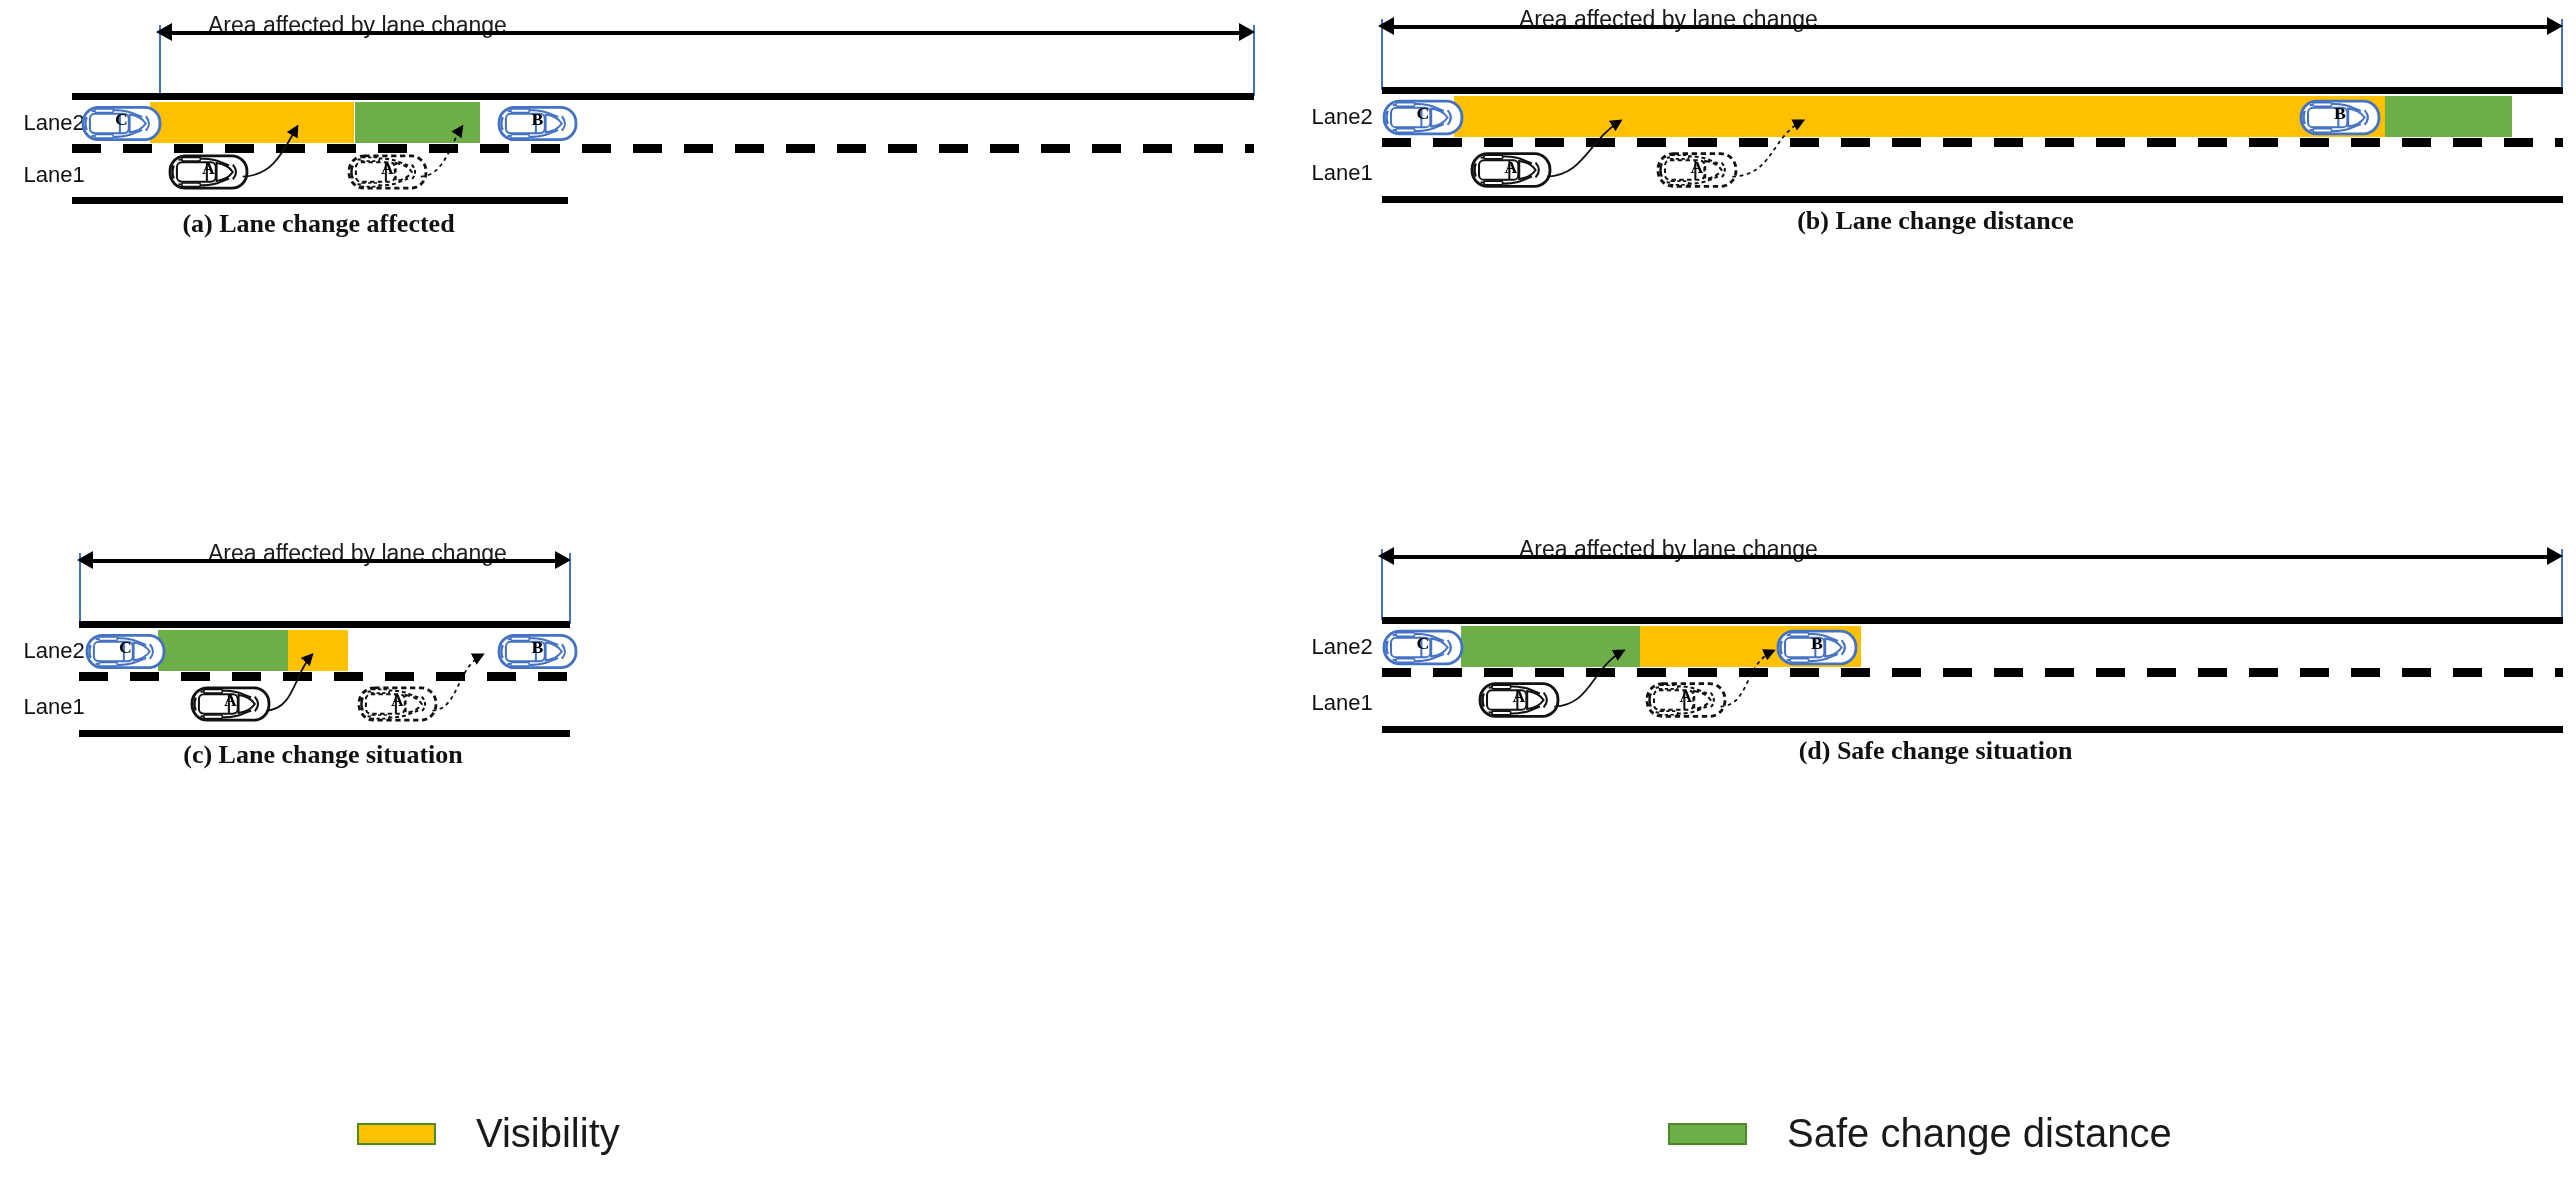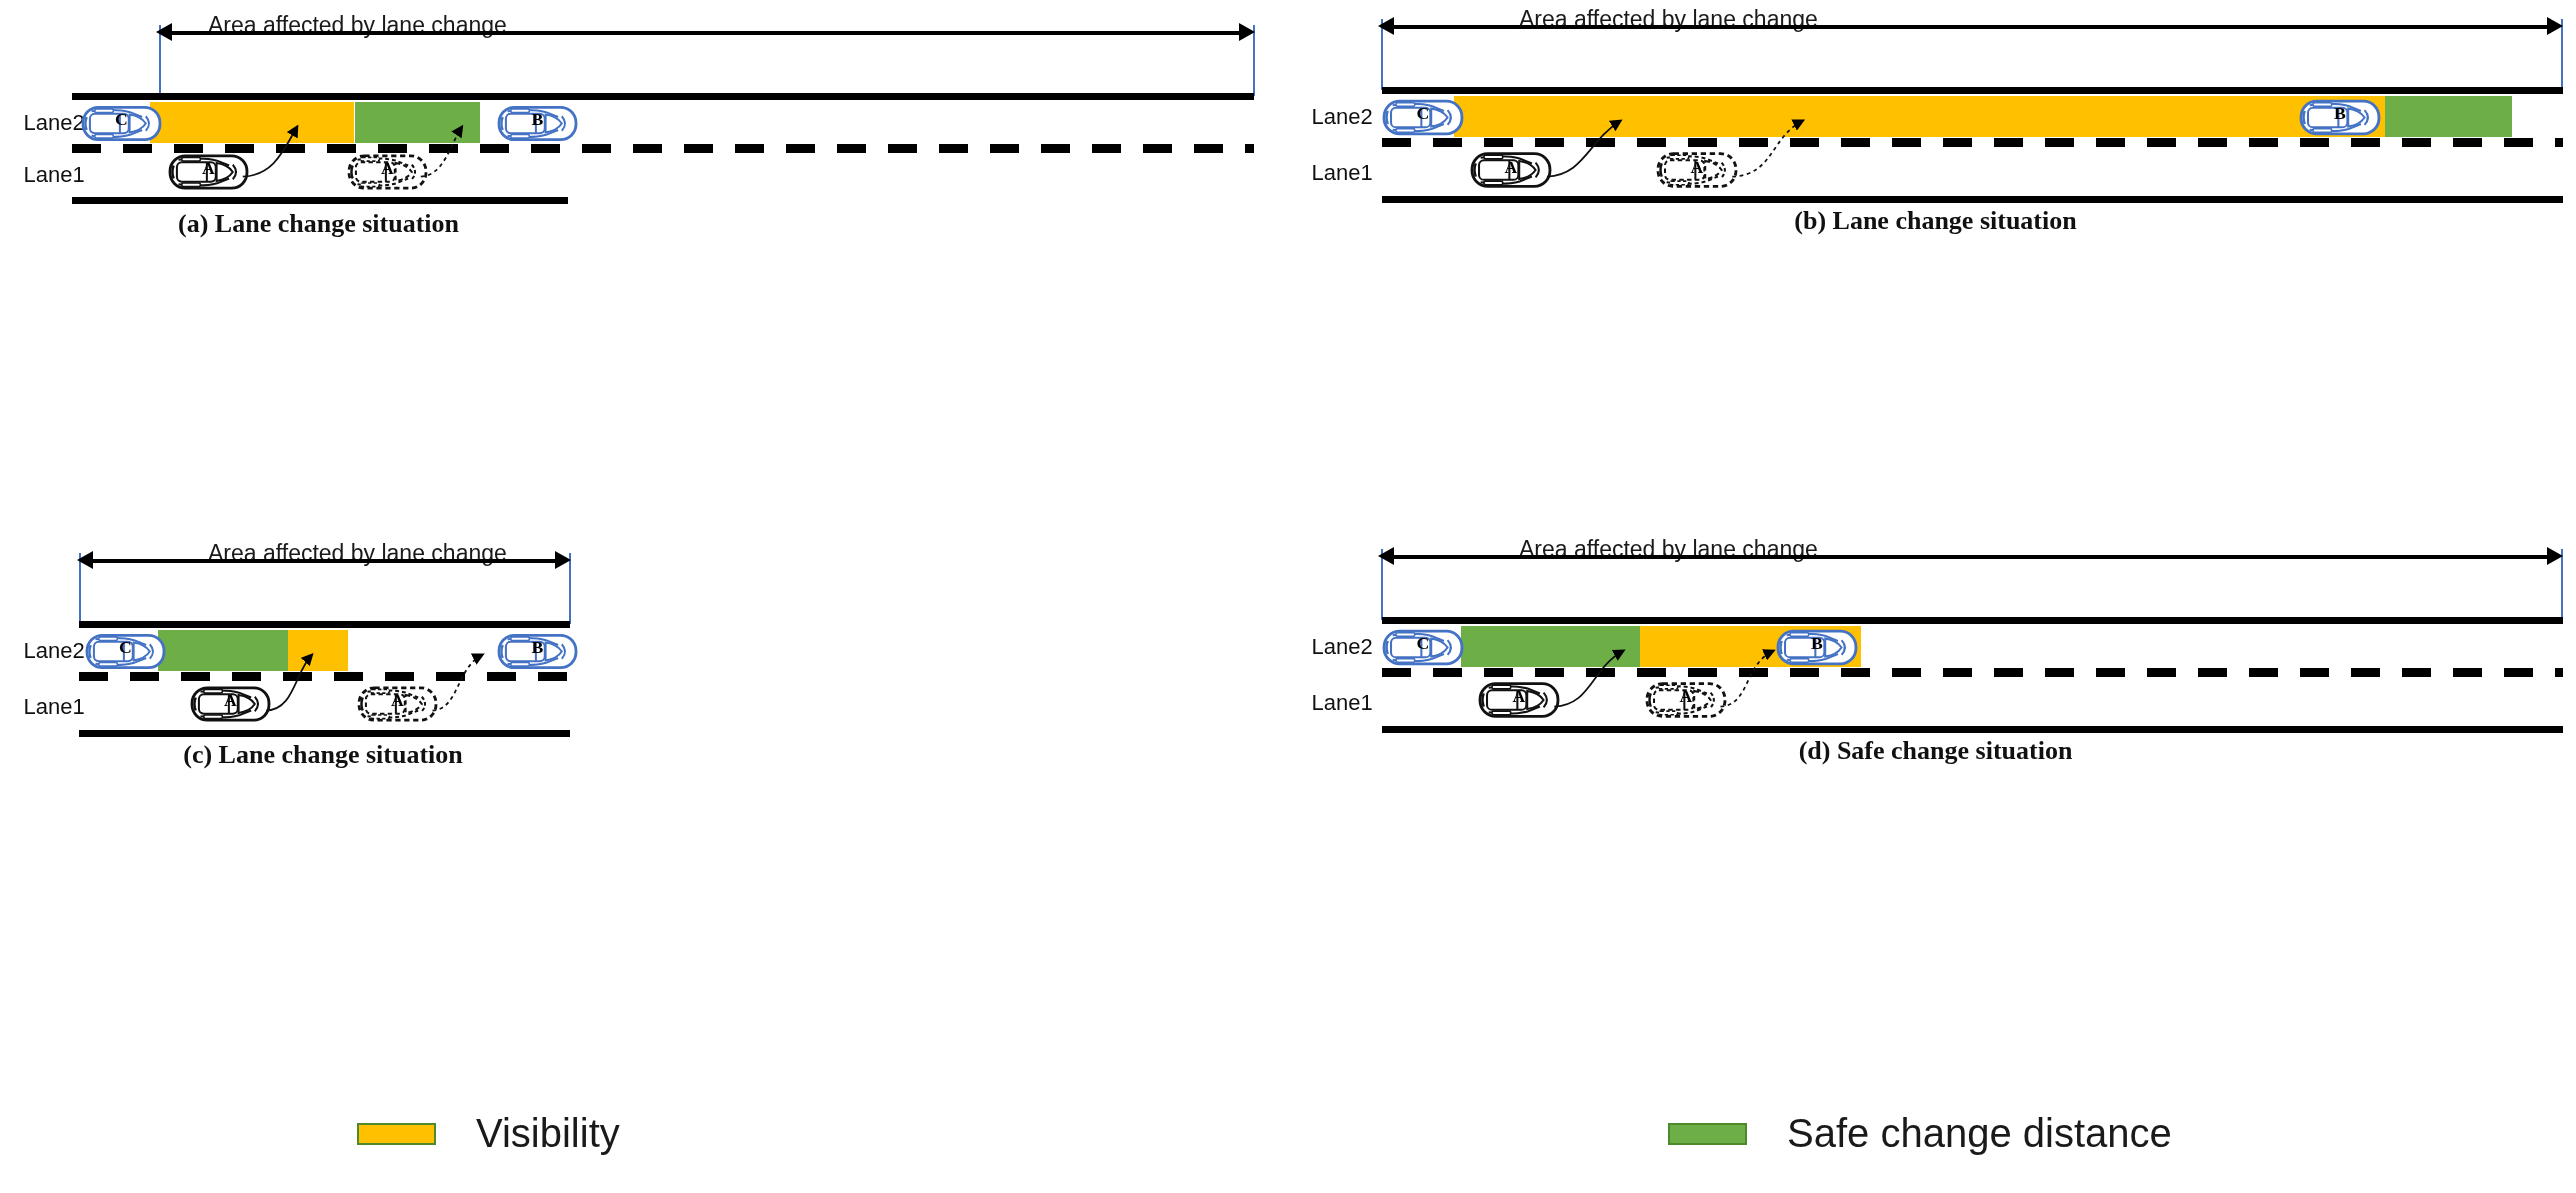--- a/index.html
+++ b/index.html
@@ -127,21 +127,21 @@
         <use href="#carshape-ghost"></use>
       </svg>
     <div class="lbl" style="top:7.4px;font-size:17.7px;">A</div>
   </div>
 
   <svg class="traj" width="1288" height="530" viewBox="0 0 1751 720">
     <path d="M330 240 C 372 238, 385 205, 404 172" fill="none" stroke="#111" stroke-width="2.4" marker-end="url(#tiparrow)"></path>
     <path d="M572 240 C 604 238, 612 196, 628 172" fill="none" stroke="#111" stroke-width="2.4" stroke-dasharray="5 5" marker-end="url(#tiparrow)"></path>
   </svg>
 
-  <div class="caption" style="left:0;top:209px;width:637px;">(a) Lane change situation</div>
+  <div class="caption" style="left:0;top:209px;width:637px;">(a) Lane change affected</div>
 </div>
 
 <div class="panel p-b">
 
   <div class="bracket-title" style="left:231px;top:11.8px;">Area affected by lane change</div>
   <div class="bracket-vline" style="left:93px;top:25px;height:71px;"></div>
   <div class="bracket-vline" style="left:1273px;top:25px;height:71px;"></div>
   <div class="bracket-arrow" style="left:104px;top:31px;width:1161px;"></div>
   <div class="arrow-head left" style="left:90px;top:23px;"></div>
   <div class="arrow-head right" style="left:1259px;top:23px;"></div>
@@ -179,21 +179,21 @@
         <use href="#carshape-ghost"></use>
       </svg>
     <div class="lbl" style="top:7.4px;font-size:17.7px;">A</div>
   </div>
 
   <svg class="traj" width="1288" height="530" viewBox="0 0 1751 720">
     <path d="M352 248 C 402 246, 408 200, 452 172" fill="none" stroke="#111" stroke-width="2.4" marker-end="url(#tiparrow)"></path>
     <path d="M604 248 C 660 246, 656 194, 700 172" fill="none" stroke="#111" stroke-width="2.4" stroke-dasharray="5 5" marker-end="url(#tiparrow)"></path>
   </svg>
 
-  <div class="caption" style="left:309px;top:212px;width:677px;">(b) Lane change situation</div>
+  <div class="caption" style="left:309px;top:212px;width:677px;">(b) Lane change distance</div>
 </div>
 
 <div class="panel p-c">
 
   <div class="bracket-title" style="left:208px;top:11.8px;">Area affected by lane change</div>
   <div class="bracket-vline" style="left:79px;top:25px;height:71px;"></div>
   <div class="bracket-vline" style="left:569px;top:25px;height:71px;"></div>
   <div class="bracket-arrow" style="left:91px;top:31px;width:471px;"></div>
   <div class="arrow-head left" style="left:77px;top:23px;"></div>
   <div class="arrow-head right" style="left:555px;top:23px;"></div>

